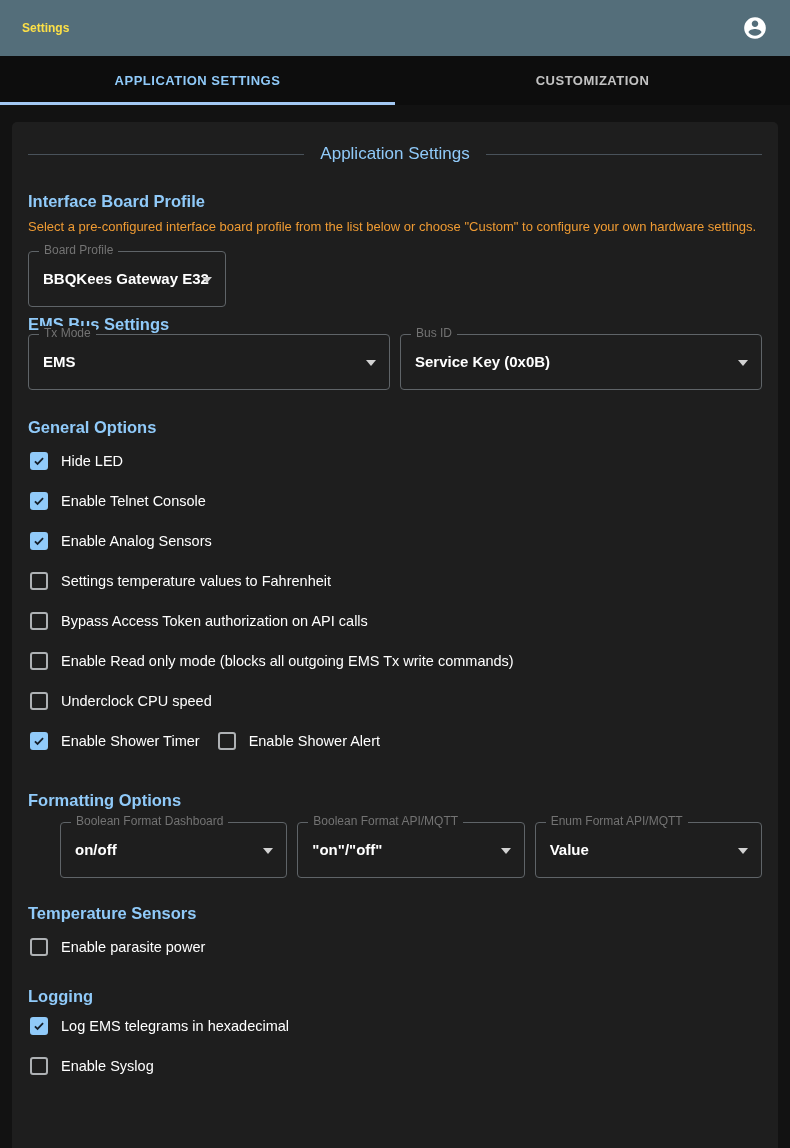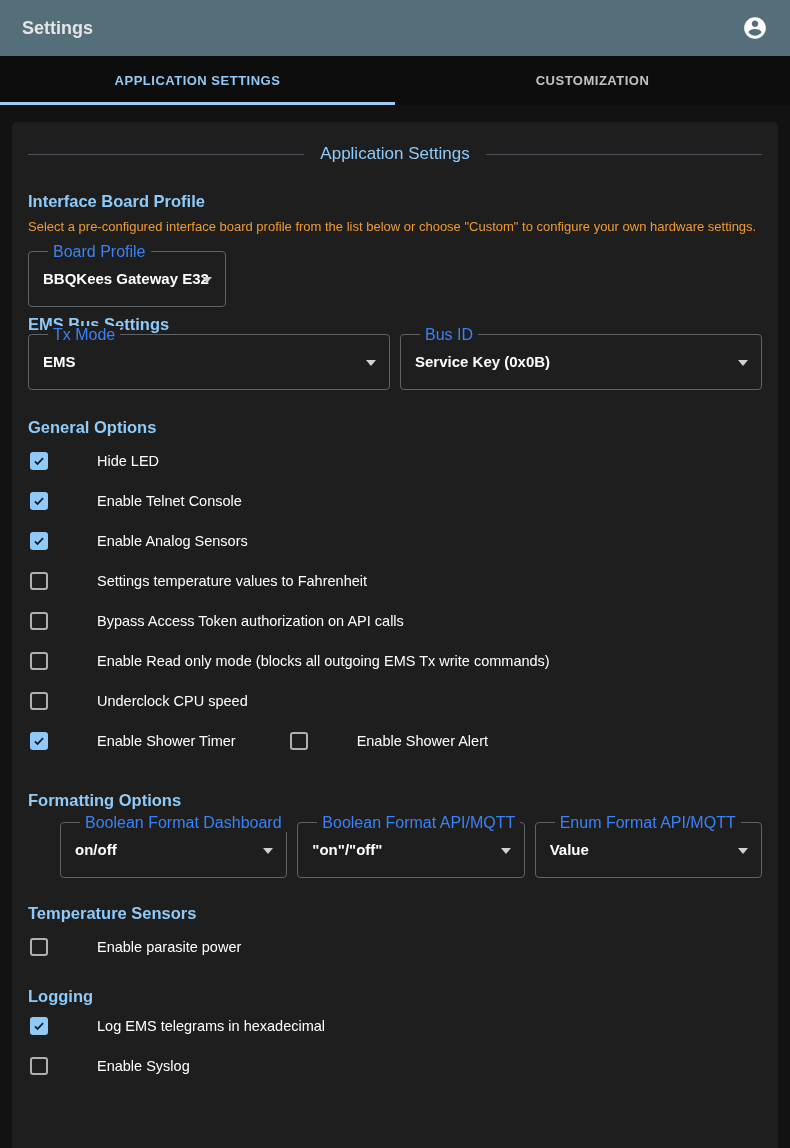--- a/index.html
+++ b/index.html
@@ -2,21 +2,21 @@
 <html><head>
 <meta charset="utf-8">
 <style>
   * { margin:0; padding:0; box-sizing:border-box; }
   html,body { width:790px; height:1148px; overflow:hidden; background:#121212;
     font-family:"Liberation Sans","DejaVu Sans",sans-serif; }
 
   
   .appbar { height:56px; background:#546e7a; display:flex; align-items:center;
     padding:0 14px 0 22px; }
-  .appbar-title { color:#e5e5e5; font-size:18px; font-weight:700; flex:1; }
+  .appbar-title { color:#fde047; font-size:12px; font-weight:700; flex:1; }
   .account-btn { background:none; border:none; width:42px; height:42px; cursor:pointer;
     display:flex; align-items:center; justify-content:center; }
 
   
   .tabbar { position:relative; height:49px; background:#0d0d0d; display:flex; }
   .tab { width:50%; display:flex; align-items:center; justify-content:center; cursor:pointer; }
   .tab span { font-size:13px; font-weight:700; letter-spacing:.5px; color:rgba(255,255,255,0.75); }
   .tab.active span { color:#90caf9; }
   .tab-indicator { position:absolute; left:0; bottom:0; width:50%; height:3px; background:#a3c8f3; }
 
@@ -34,34 +34,34 @@
   .mt-general { margin-top:28px; }
   .mt-format { margin-top:30px; }
   .mt-temp { margin-top:26px; }
   .mt-log { margin-top:20px; }
 
   .hint { color:#ef9b33; font-size:13px; line-height:21px; margin-top:5px; }
 
   
   .select { position:relative; height:56px; border:1px solid #5f6468; border-radius:4px;
     cursor:pointer; background:transparent; }
-  .select .lbl { position:absolute; top:-9px; left:19px; background:#1e1e1e; padding:0 5px;
-    font-size:16px; color:#3b82f6; white-space:nowrap; }
+  .select .lbl { position:absolute; top:-9px; left:10px; background:#1e1e1e; padding:0 5px;
+    font-size:12px; color:#737373; white-space:nowrap; }
   .select .val { display:block; line-height:54px; padding:0 32px 0 14px; font-size:15px;
     font-weight:600; color:#ffffff; white-space:nowrap; overflow:hidden; }
   .select .caret { position:absolute; right:13px; top:50%; margin-top:-2px; width:0; height:0;
     border-left:5px solid transparent; border-right:5px solid transparent;
     border-top:6px solid #d2d2d2; }
   .w-board { width:198px; margin-top:14px; }
   .select-row { display:flex; gap:10px; }
   .select-row .select { flex:1; }
   .row-format { margin-top:12px;margin-left:32px; }
 
   
-  .cb-row { display:flex; align-items:center; height:40px; padding-left:2px;gap:36px; }
+  .cb-row { display:flex; align-items:center; height:40px; padding-left:2px; }
   .cb-first { margin-top:4px; }
   .cb { width:18px; height:18px; border:2px solid #aeb1b4; border-radius:3px;
     display:inline-flex; align-items:center; justify-content:center; cursor:pointer;
     flex:none; background:transparent; }
   .cb svg { display:none; width:16px; height:16px; }
   .cb.checked { background:#90caf9; border-color:#90caf9; }
   .cb.checked svg { display:block; }
   .cb-label { color:#ffffff; font-size:14.5px; font-weight:500; margin-left:13px; }
   .cb-gap { margin-left:18px; }
 </style>

